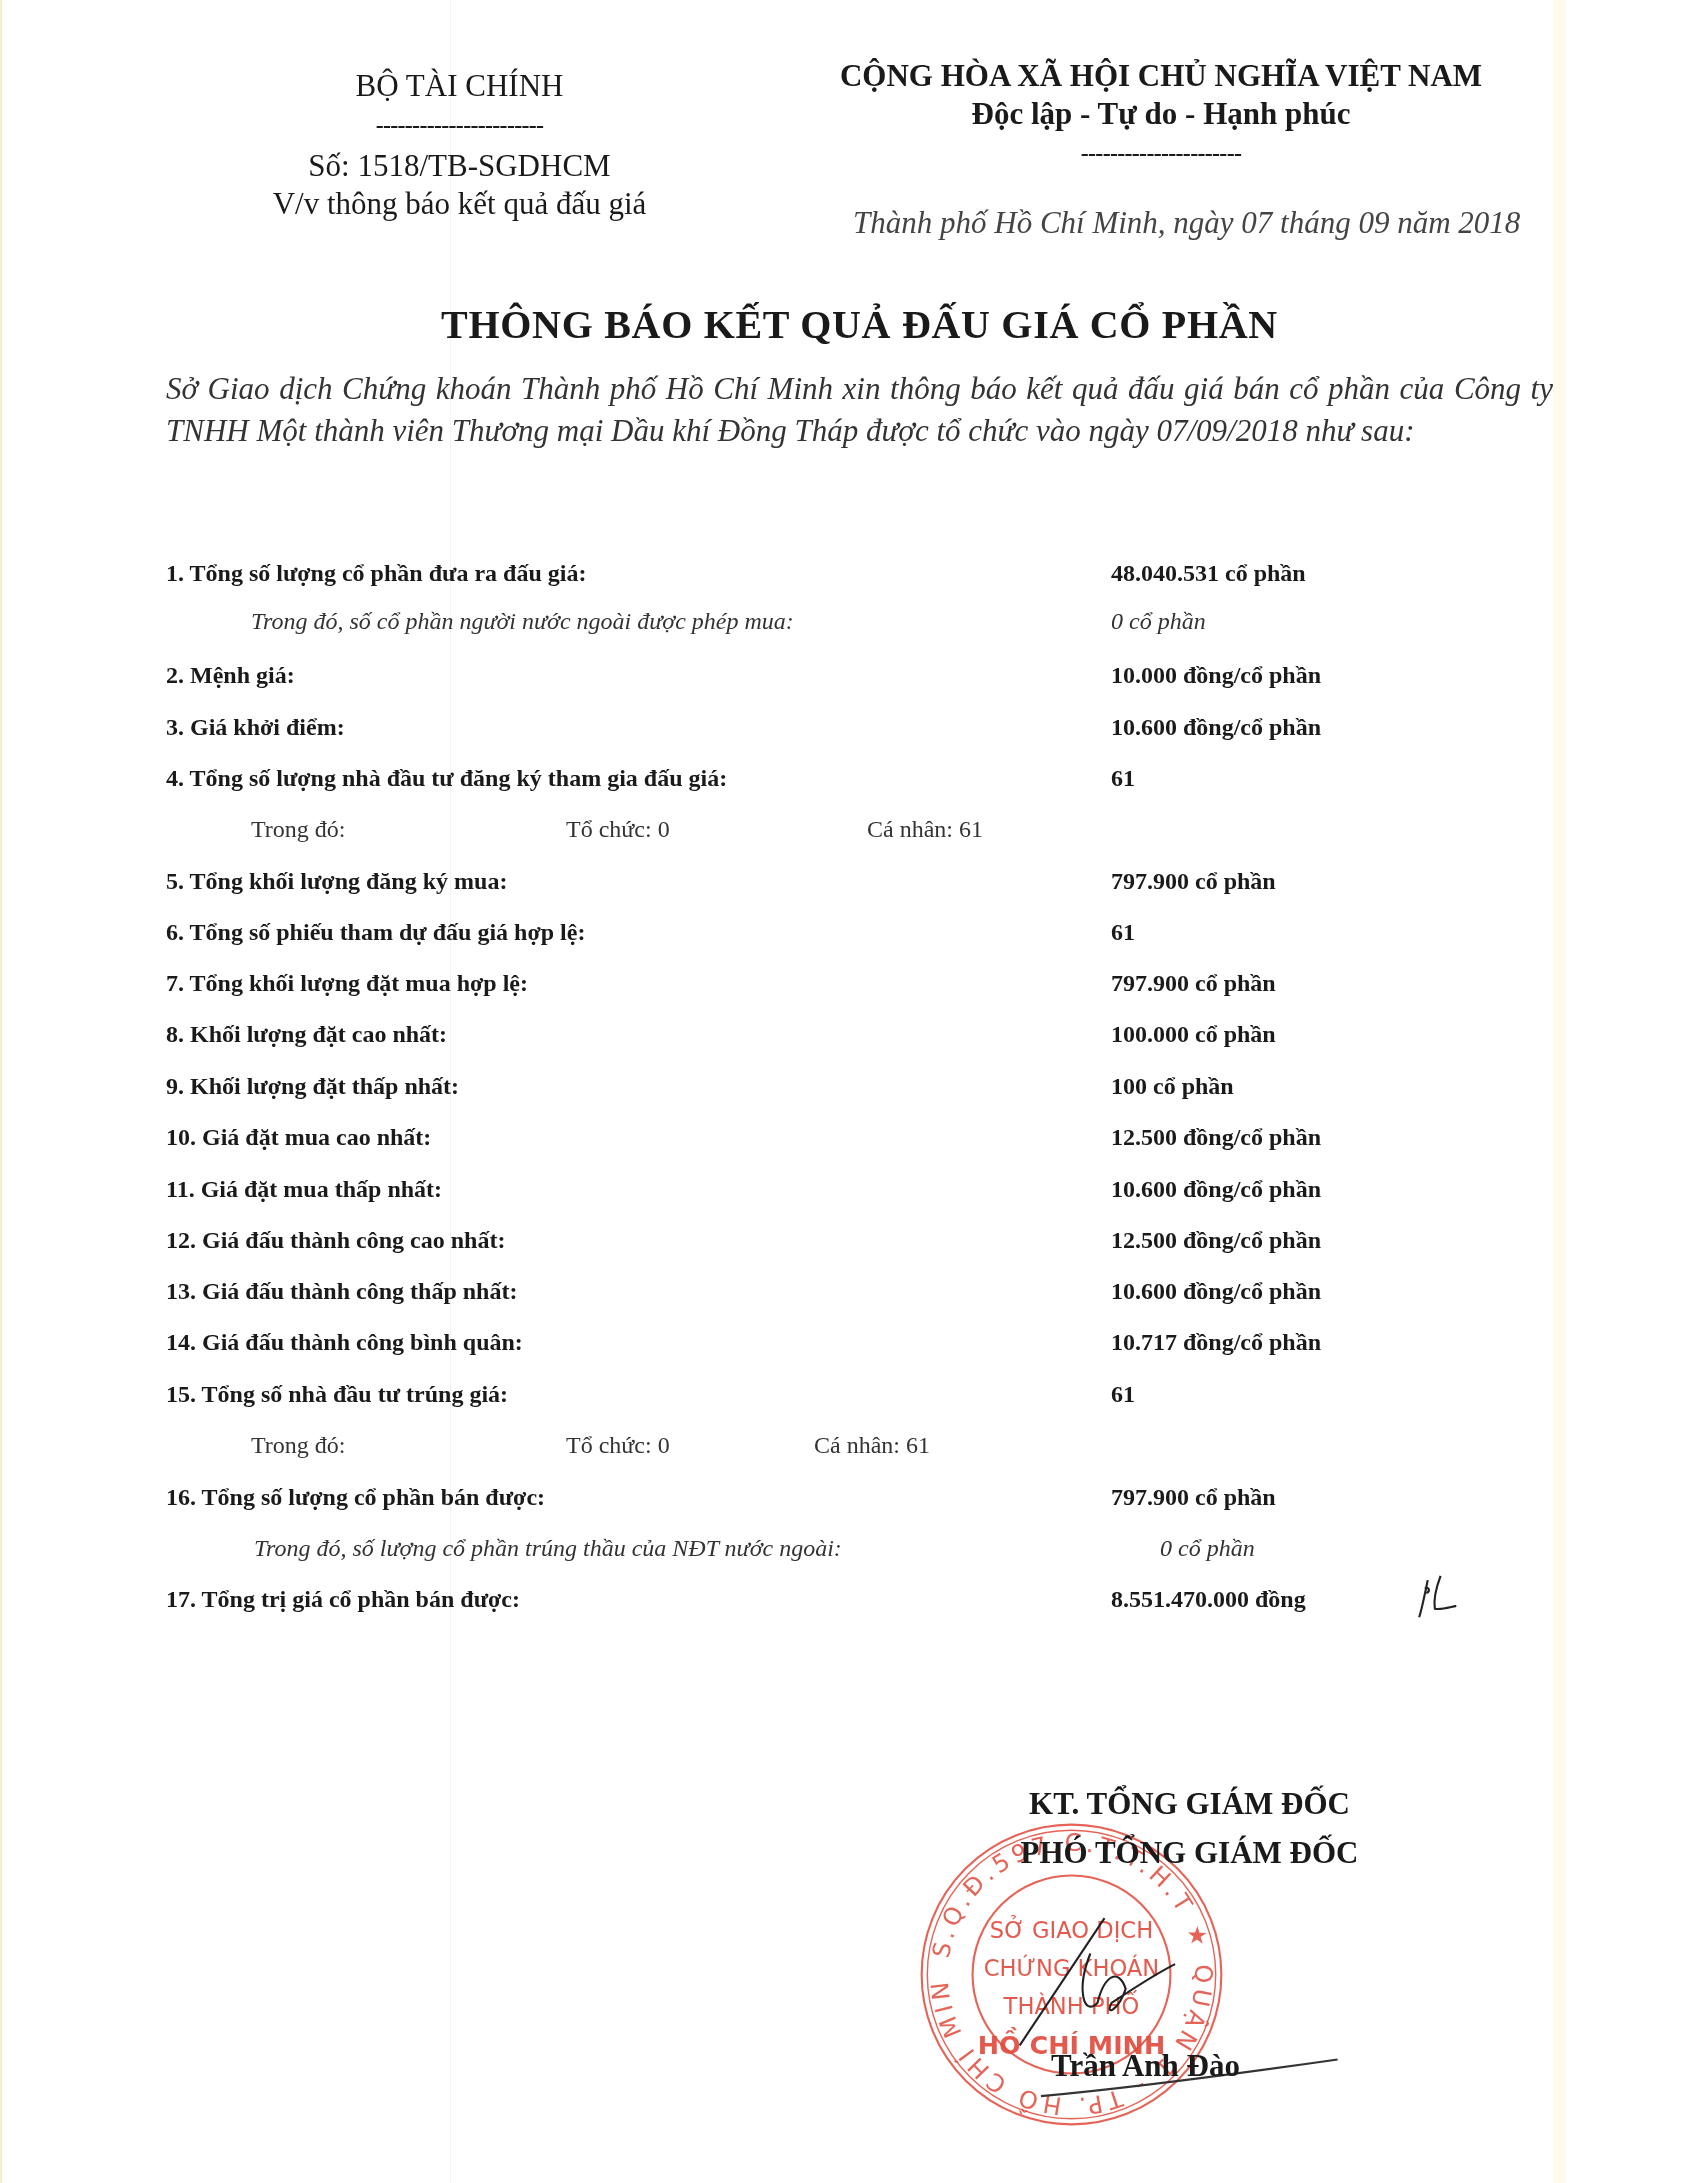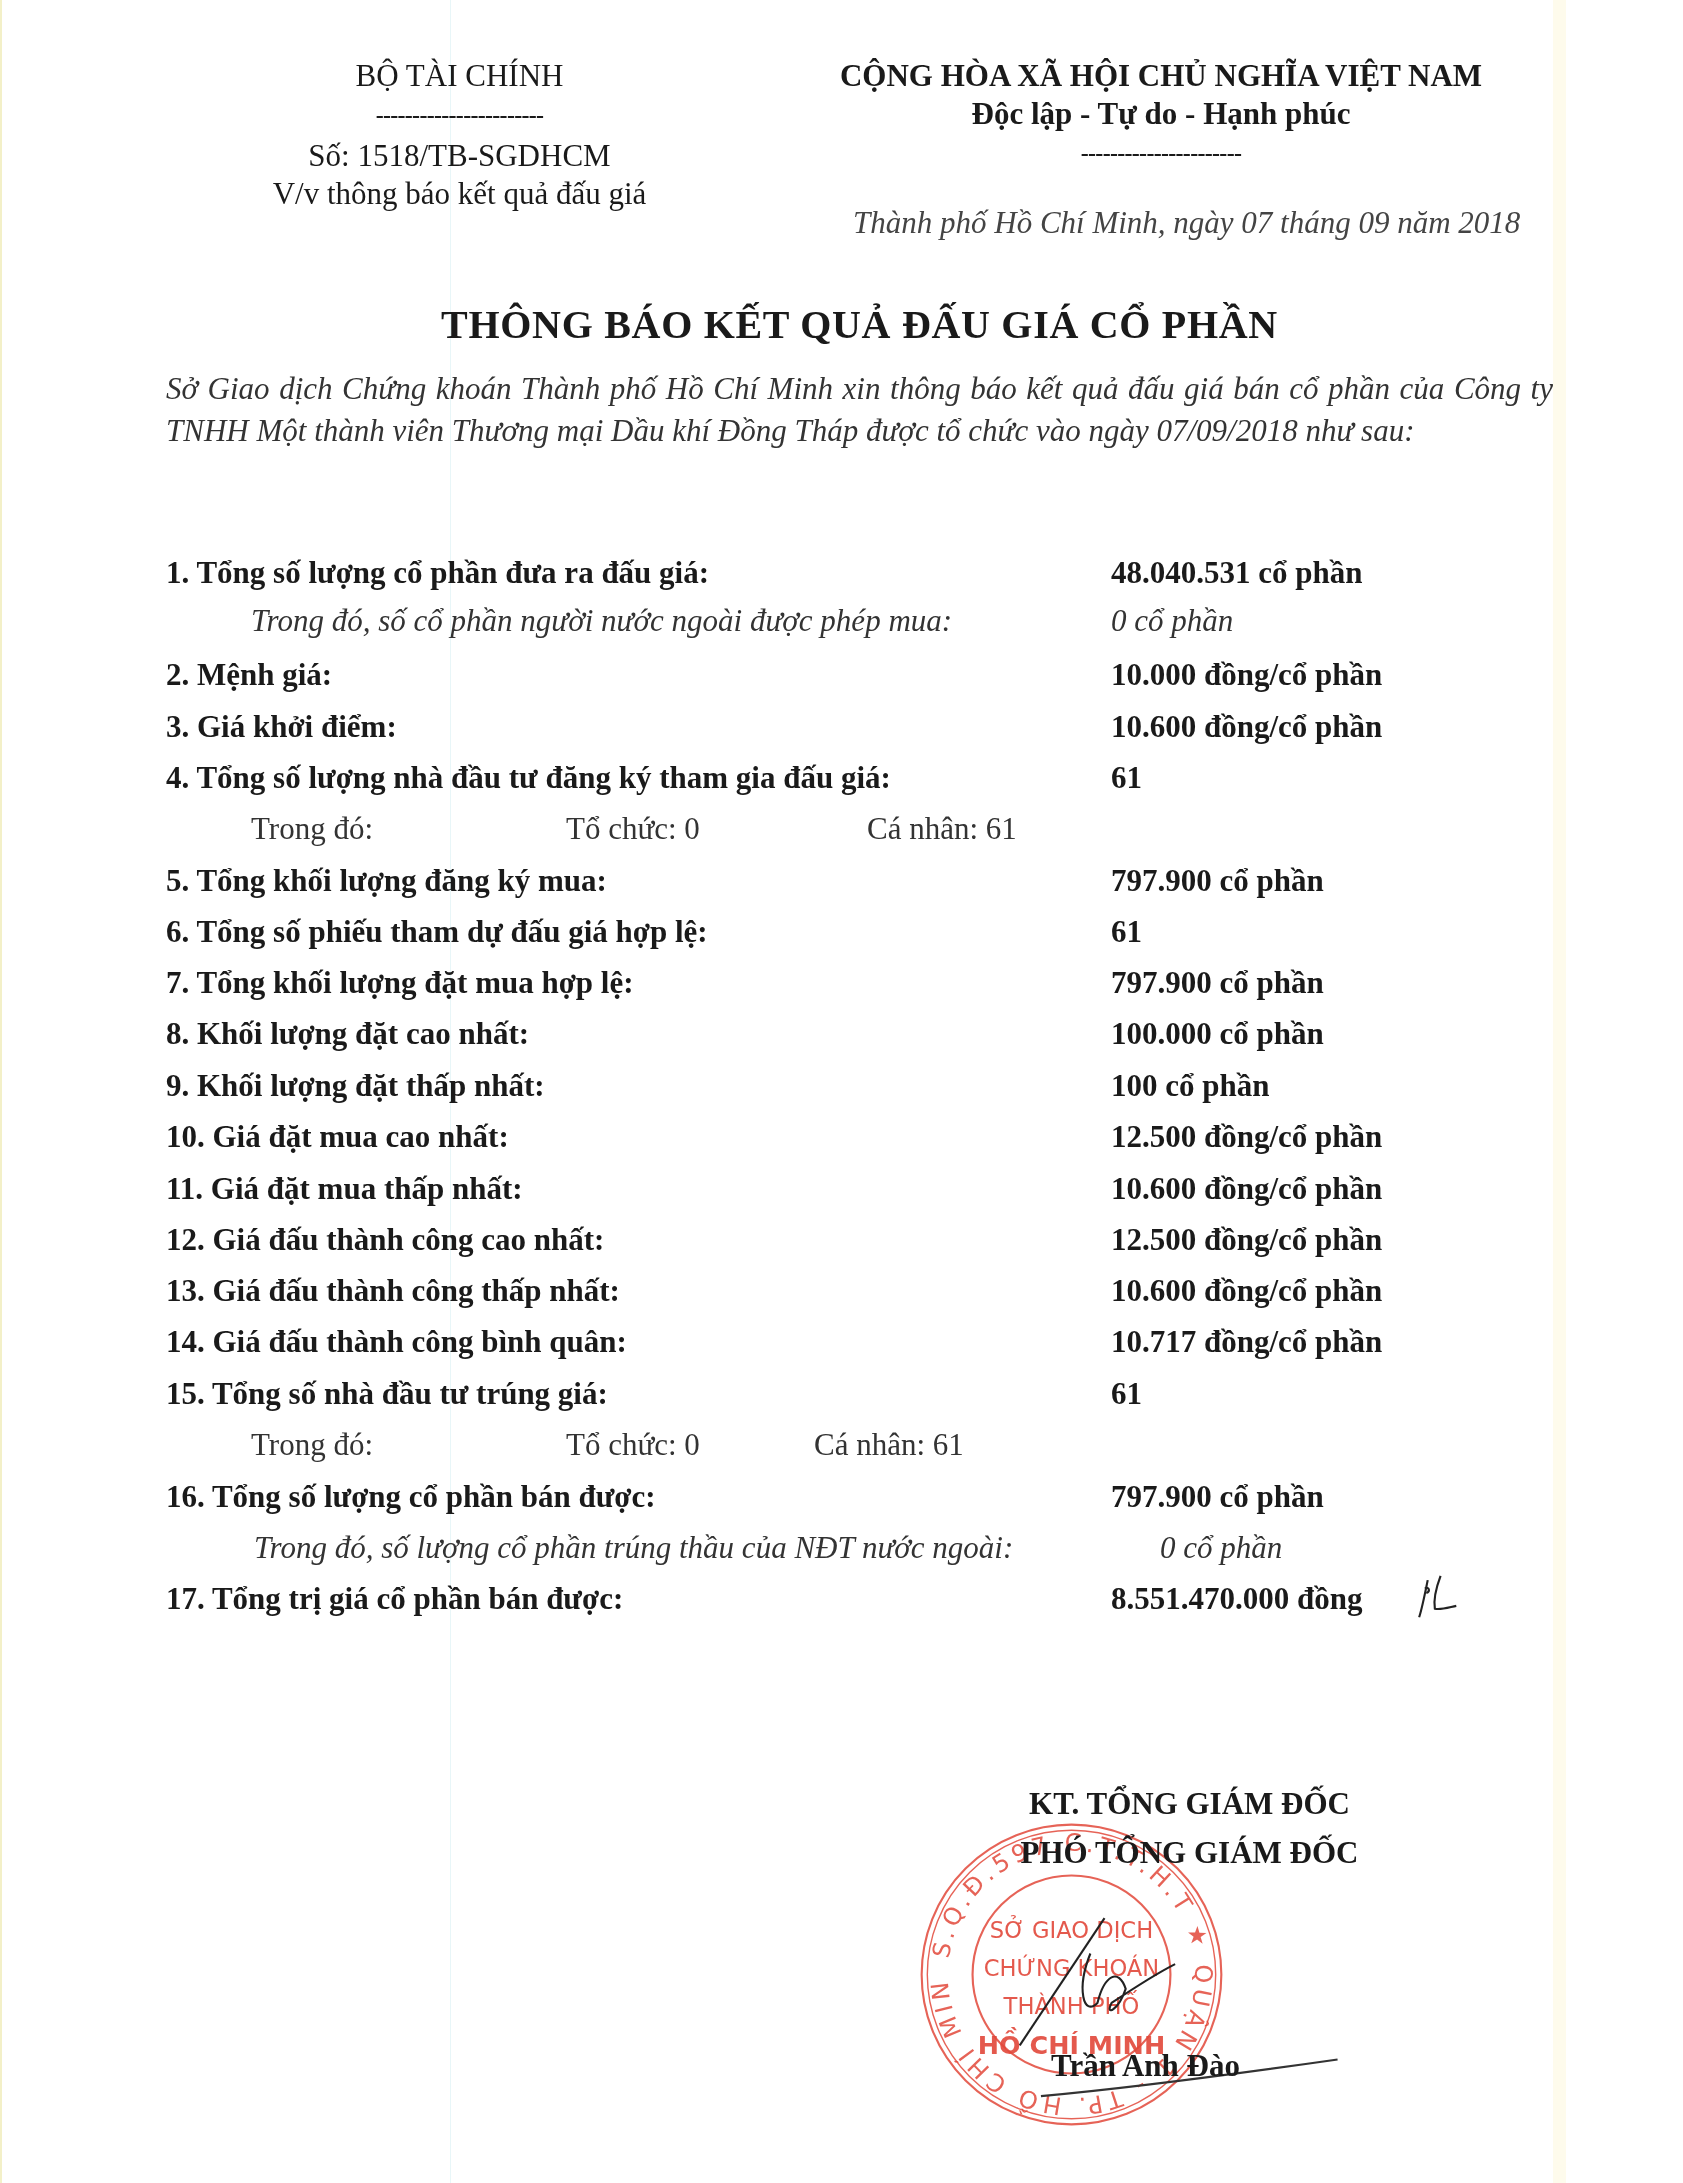--- a/index.html
+++ b/index.html
@@ -13,41 +13,41 @@
   .edge-right { position:absolute; left:1553px; top:0; width:12.7px; height:2183px; background:#fefbec; }
   .scanline { position:absolute; left:450px; top:0; width:1.4px; height:2183px; background:#e8f6f8; }
   .abs { position:absolute; white-space:nowrap; }
   .center { text-align:center; }
   .hdr { font-size:31px; line-height:38px; }
   .bold { font-weight:bold; }
   .ital { font-style:italic; }
   .dash { letter-spacing:-0.7px; font-size:24px; }
   .title { font-size:40px; font-weight:bold; letter-spacing:0.7px; }
   .intro { position:absolute; left:166px; top:368px; width:1387px; font-size:31px; line-height:42px; font-style:italic; color:#333; text-align:justify; }
-  .row { position:absolute; left:166px; width:1387px; height:42px; font-size:31px; line-height:42px; }
+  .row { position:absolute; left:166px; width:1387px; height:42px; font-size:24px; line-height:42px; }
   .row .lbl { position:absolute; left:0; top:0; }
   .row .val { position:absolute; left:945px; top:0; }
   .row.main { font-weight:bold; }
   .row.sub { color:#333; font-weight:normal; }
   .row.sub .lbl { left:85px; }
   .row.sub.it { font-style:italic; }
   .row .c2 { position:absolute; left:400px; top:0; }
   .row .c3 { position:absolute; left:701px; top:0; }
   .stamp { position:absolute; left:916px; top:1819px; width:311px; height:311px; }
   .sig-title { font-size:31px; line-height:42px; }
   .initials { position:absolute; left:1412px; top:1573px; }
 </style>
 </head>
 <body>
 
 <div class="edge-left"></div>
 <div class="scanline"></div>
 <div class="edge-right"></div>
 
-<div class="abs center hdr" style="left:127px;top:57px;width:665px;">
+<div class="abs center hdr" style="left:127px;top:67px;width:665px;">
   <div>BỘ TÀI CHÍNH</div>
   <div class="dash bold" style="line-height:28px;margin-top:5.7px;">-----------------------</div>
   <div style="margin-top:8.5px;">Số: 1518/TB-SGDHCM</div>
   <div>V/v thông báo kết quả đấu giá</div>
 </div>
 
 <div class="abs center hdr" style="left:814px;top:57px;width:694px;">
   <div class="bold">CỘNG HÒA XÃ HỘI CHỦ NGHĨA VIỆT NAM</div>
   <div class="bold">Độc lập - Tự do - Hạnh phúc</div>
   <div class="dash bold" style="line-height:28px;margin-top:5.7px;">----------------------</div>

